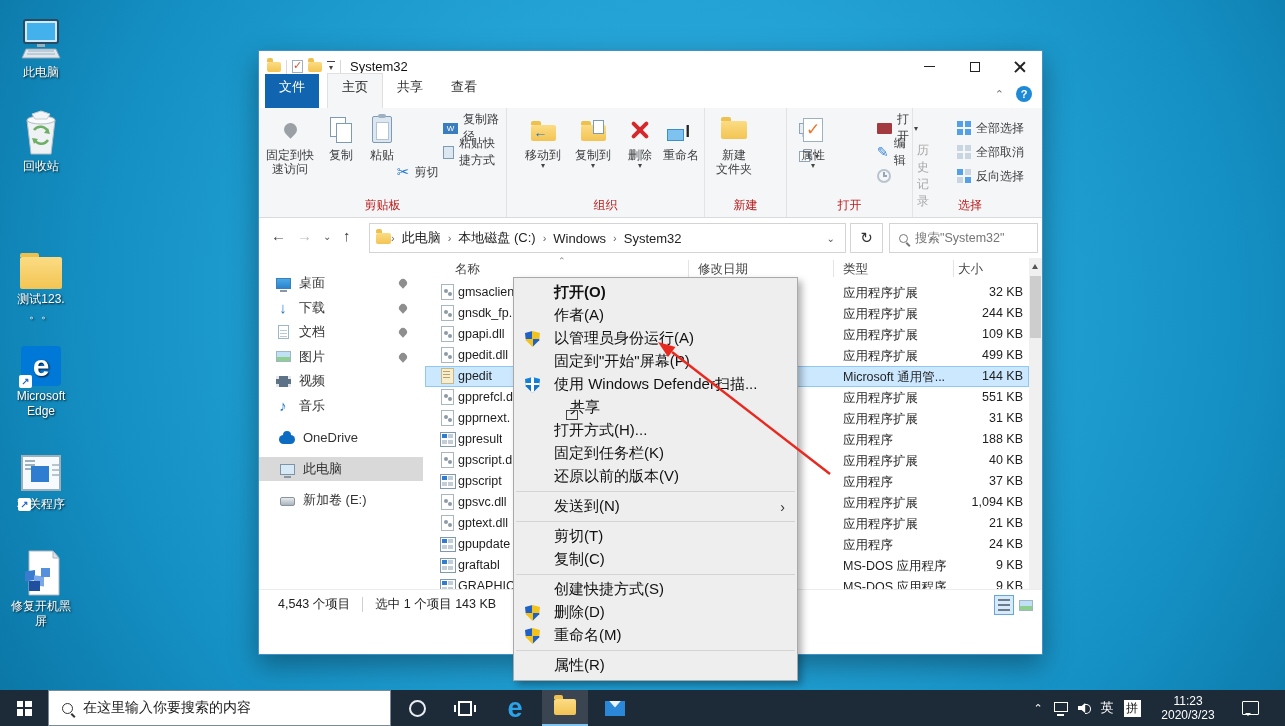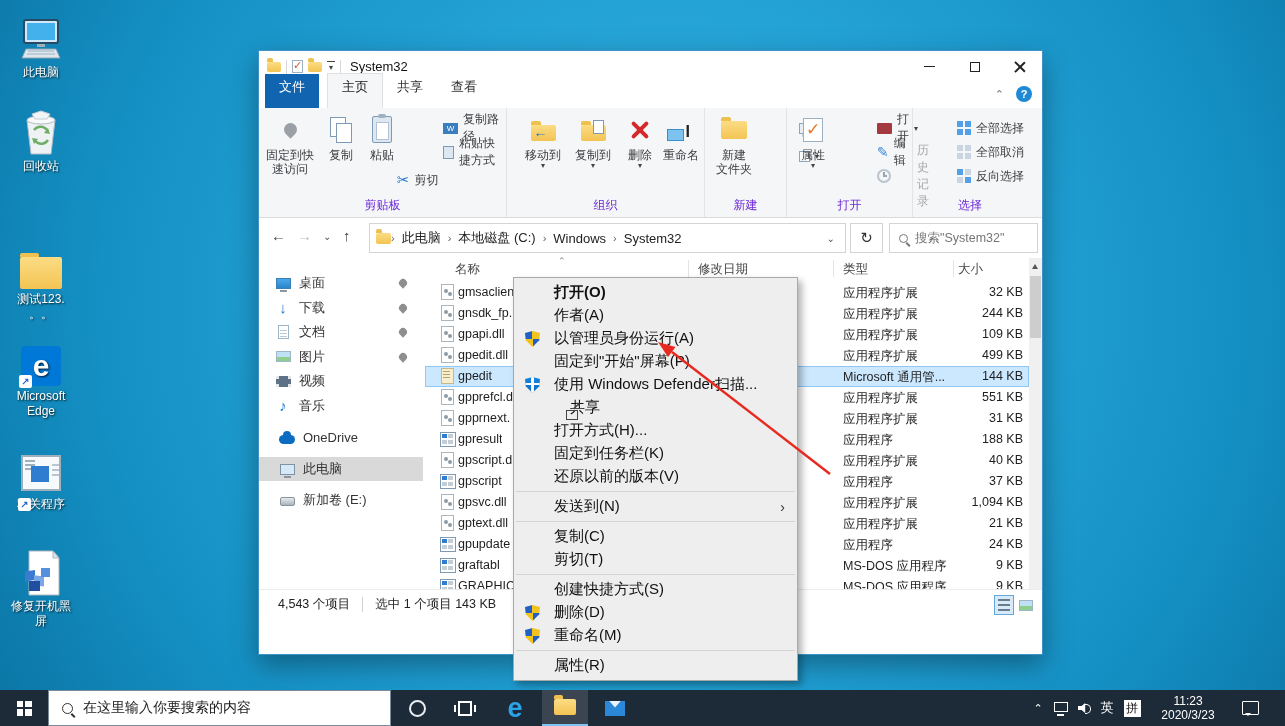--- a/index.html
+++ b/index.html
@@ -44,21 +44,21 @@
   .tab { font-size:13px; padding:4px 14px 12px; color:#333; }
   .tab-file { background:#1064b0; color:#fff; margin-right:8px; }
   .tab-active { background:#f5f6f7; border:1px solid #e0e0e0; border-bottom:none; color:#222; }
   #tabrow .right { position:absolute; right:10px; top:4px; display:flex; gap:12px; align-items:center; }
   .chev-up { color:#777; font-size:11px; }
   .help-ic { width:16px; height:16px; border-radius:50%; background:#1e8ad6; color:#fff; font-size:11px;
     font-weight:bold; text-align:center; line-height:16px; }
 
   #ribbon { height:110px; background:#f5f6f7; border-bottom:1px solid #dadbdc; display:flex; position:relative; }
   .rgroup { position:relative; height:100%; border-right:1px solid #e3e3e5; flex:none; }
-  .glabel { position:absolute; bottom:3px; left:0; right:0; text-align:center; font-size:12px; color:#6d28d9; }
+  .glabel { position:absolute; bottom:3px; left:0; right:0; text-align:center; font-size:12px; color:#b91c1c; }
   .bigbtn { position:absolute; top:5px; text-align:center; font-size:12px; color:#3b3e41; }
   .bicon { height:33px; display:flex; align-items:center; justify-content:center; margin-bottom:2px; }
   .blabel { line-height:14px; white-space:pre-line; }
   .caret { font-size:8px; color:#444; line-height:7px; }
   .smallitem { position:absolute; display:flex; align-items:center; gap:5px; font-size:12px; color:#3b3e41; height:20px;margin-left:36px; }
   .disabled { color:#a8a8a8 !important;gap:26px; }
 
   .pin-big { width:13px; height:13px; background:#9aa0a6; border-radius:50% 50% 50% 0; transform:rotate(-45deg); }
   .copy-ic { position:relative; width:22px; height:26px; }
   .copy-ic::before { content:""; position:absolute; left:0; top:0; width:14px; height:18px; background:#fff; border:1px solid #7e9ab5; }
@@ -361,21 +361,21 @@
           <div class="blabel">粘贴</div>
         </div>
         <div class="smallitem" style="left:148px;top:10px">
           <span class="copypath-ic"></span>
           <span>复制路径</span>
         </div>
         <div class="smallitem" style="left:148px;top:34px">
           <span class="pasteshort-ic"></span>
           <span>粘贴快捷方式</span>
         </div>
-        <div class="smallitem" style="left:102px;top:62px">
+        <div class="smallitem" style="left:102px;top:54px">
           <span class="cut-ic"></span>
           <span>剪切</span>
         </div>
         <div class="glabel">剪贴板</div>
       </div>
 
       <div class="rgroup" style="width:198px">
         <div class="bigbtn" style="left:12px;width:48px">
           <div class="bicon">
               <span class="mini-folder moveto-ic"></span>
@@ -714,24 +714,24 @@
     <div class="mi">
         <span>还原以前的版本(V)</span>
       </div>
     <div class="msep"></div>
     <div class="mi">
       <span>发送到(N)</span>
       <span class="subarr">›</span>
     </div>
     <div class="msep"></div>
     <div class="mi">
+        <span>剪切(T)</span>
+      </div>
+    <div class="mi">
         <span>复制(C)</span>
-      </div>
-    <div class="mi">
-        <span>剪切(T)</span>
       </div>
     <div class="msep"></div>
     <div class="mi">
         <span>创建快捷方式(S)</span>
       </div>
     <div class="mi">
       <span class="mic uac-shield"></span>
       <span>删除(D)</span>
     </div>
     <div class="mi">

